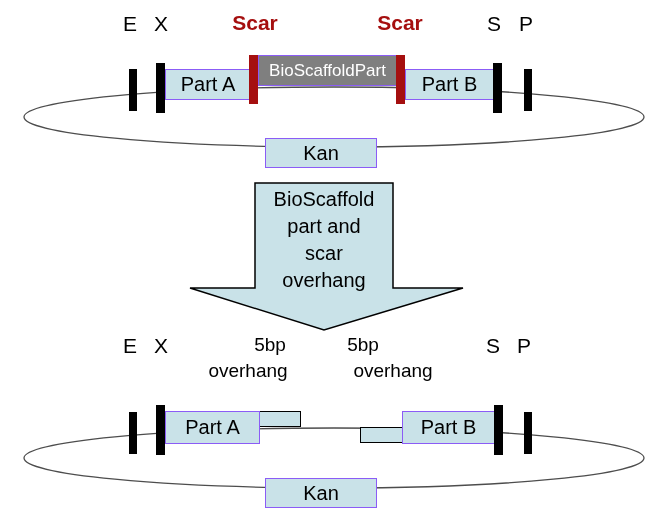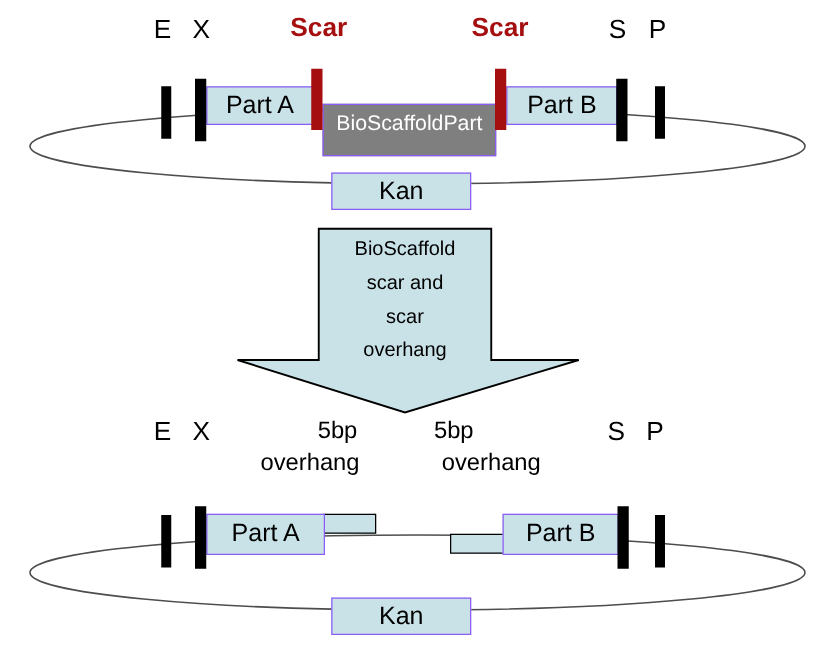--- a/index.html
+++ b/index.html
@@ -22,40 +22,40 @@
   
   .pbox {
     background:var(--part_fill,#c9e2e8); border:1px solid #8b5cf6;
     box-sizing:border-box; text-align:center; font-size:20px;
     line-height:28px; color:#000;
   }
   .scaffold { background:var(--scaffold_fill,#7f7f7f); color:#ffffff; font-size:17px; }
   .tab { background:var(--part_fill,#c9e2e8); border:1px solid #000; box-sizing:border-box; }
 
   
-  .arrow-text { width:160px; text-align:center; font-size:16px; line-height:27px; color:#000; }
+  .arrow-text { width:160px; text-align:center; font-size:20px; line-height:27px; color:#000; }
   .arrow-text span { display:block; }
 
   
   .lbl-e-t  { left:114px; top:12px; }
   .lbl-x-t  { left:145px; top:12px; }
   .lbl-scar-l { left:215px; top:11px; }
   .lbl-scar-r { left:360px; top:11px; }
   .lbl-s-t  { left:478px; top:12px; }
   .lbl-p-t  { left:510px; top:12px; }
 
   .bar-e-t  { left:129px; top:69px; width:8px; height:42px; }
   .bar-x-t  { left:156px; top:63px; width:9px; height:50px; }
   .bar-s-t  { left:493px; top:63px; width:9px; height:50px; }
   .bar-p-t  { left:524px; top:69px; width:8px; height:42px; }
   .redbar-l { left:249px; top:55px; width:9px;  height:49px; }
   .redbar-r { left:396px; top:55px; width:9px;  height:49px; }
 
   .box-parta-t { left:165px; top:69px; width:86px;  height:31px; }
-  .box-scaf    { left:258px; top:83px; width:139px; height:42px; line-height:29px; }
+  .box-scaf    { left:258px; top:55px; width:139px; height:31px; line-height:29px; }
   .box-partb-t { left:405px; top:69px; width:89px;  height:31px; }
   .box-kan-t   { left:265px; top:138px; width:112px; height:30px; }
   .box-kan-b   { left:265px; top:478px; width:112px; height:30px; }
 
   .arrow-caption { left:244px; top:186px; }
 
   
   .lbl-e-b  { left:114px; top:334px; }
   .lbl-x-b  { left:145px; top:334px; }
   .lbl-5bp-l { left:245px; top:334px; width:50px; }
@@ -99,21 +99,21 @@
   <div class="abs redbar redbar-l"></div>
   <div class="abs redbar redbar-r"></div>
   <div class="abs bar bar-e-t"></div>
   <div class="abs bar bar-x-t"></div>
   <div class="abs bar bar-s-t"></div>
   <div class="abs bar bar-p-t"></div>
   <div class="abs pbox box-kan-t">Kan</div>
 
   <div class="abs arrow-text arrow-caption">
     <span>BioScaffold</span>
-    <span>scar and</span>
+    <span>part and</span>
     <span>scar</span>
     <span>overhang</span>
   </div>
 
   <div class="abs site-label lbl-e-b">E</div>
   <div class="abs site-label lbl-x-b">X</div>
   <div class="abs oh-label lbl-5bp-l">5bp</div>
   <div class="abs oh-label lbl-oh-l">overhang</div>
   <div class="abs oh-label lbl-5bp-r">5bp</div>
   <div class="abs oh-label lbl-oh-r">overhang</div>

